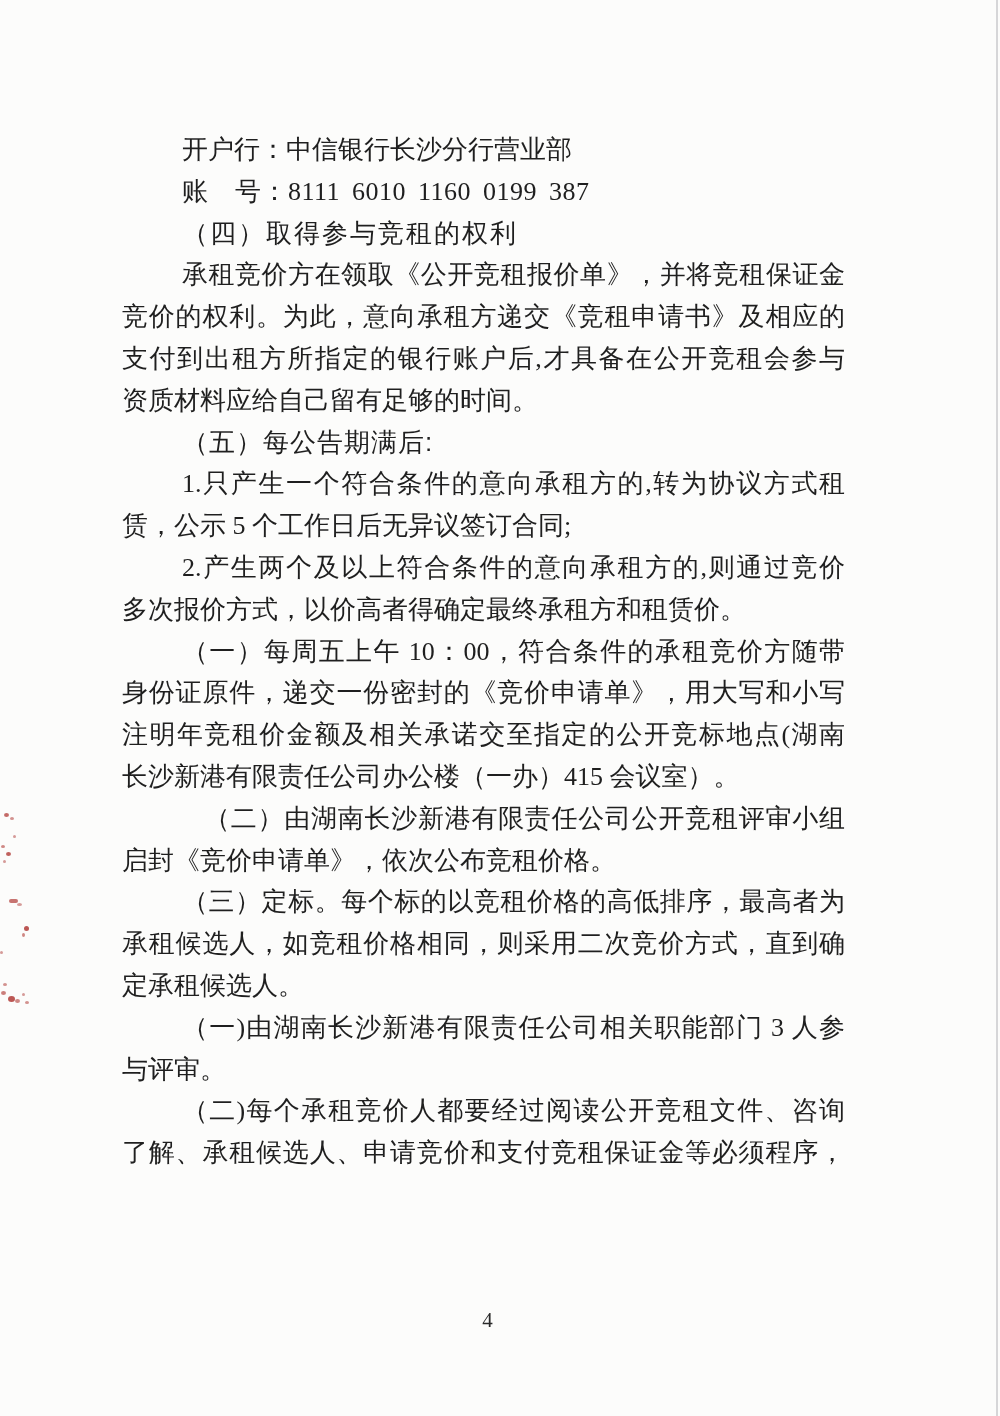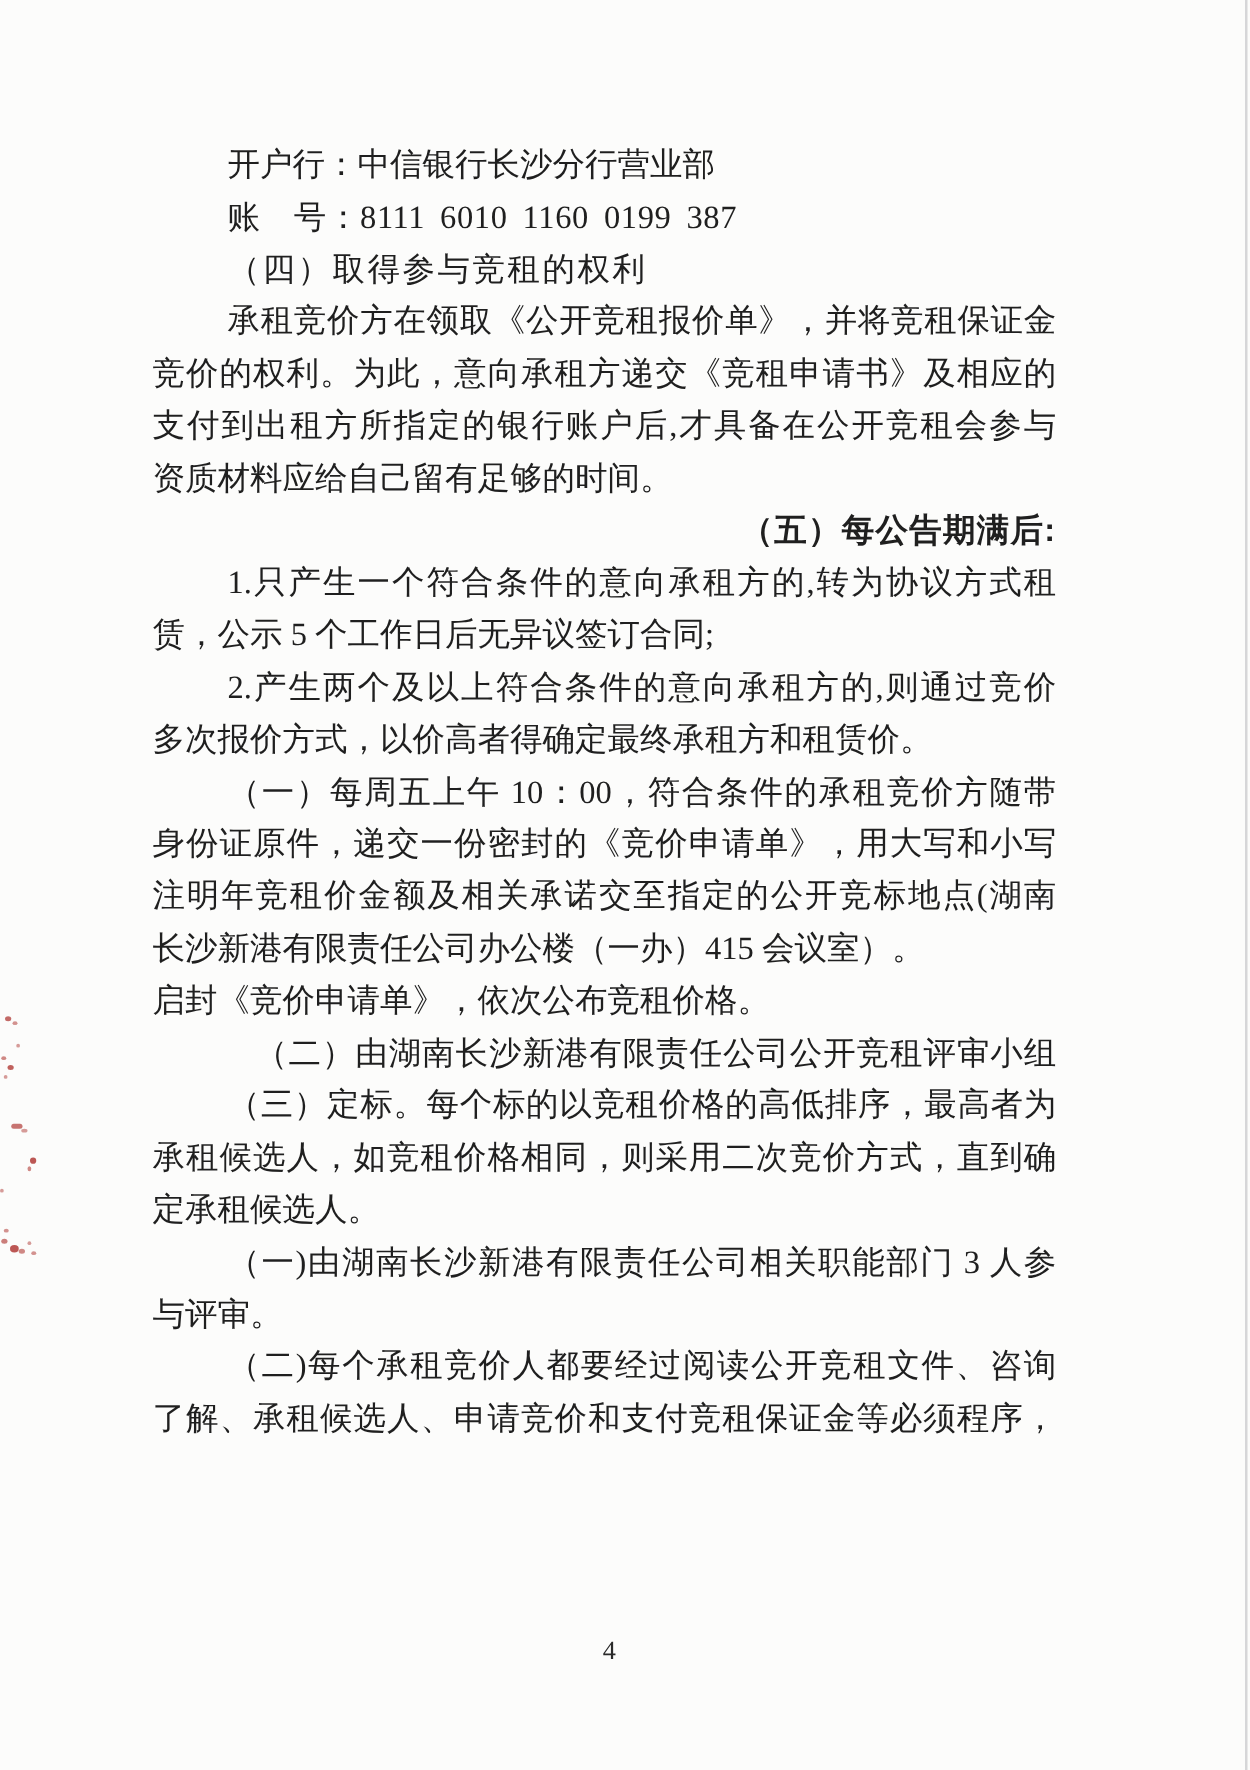--- a/index.html
+++ b/index.html
@@ -9,42 +9,41 @@
     height: 1416px;
     margin: 0 auto;
     background: #fcfcfb;
     overflow: hidden;
     color: #1f1f1f;
     font-family: "Liberation Serif", "DejaVu Serif", serif;
   }
   .content {
     position: absolute;
     left: 122px;
-    top: 111px;
+    top: 129px;
     width: 723px;
   }
   .ln {
     height: 41.8px;
     line-height: 41.8px;
     font-size: 26px;
     text-align: left;
     overflow: hidden;
   }
   .ln.full {
     text-align: justify;
     text-align-last: justify;
     text-justify: inter-character;
   }
   .ln.ind    { padding-left: 60px; }
   .ln.ind-lg { padding-left: 82px; }
   .ln.head {
     font-family: "Liberation Sans", "DejaVu Sans", sans-serif;
-    font-weight: 700;
+    font-weight: 400;
     letter-spacing: 1px;
-    text-align: right;
   }
   .ln.head-serif {
     font-weight: 400;
     letter-spacing: 2px;
   }
   .ln.acct { word-spacing: 5px; letter-spacing: 0.5px; }
   .pagenum {
     position: absolute;
     left: 0;
     top: 1308px;
@@ -82,22 +81,22 @@
     <div class="ln">资质材料应给自己留有足够的时间。</div>
     <div class="ln ind head">（五）每公告期满后:</div>
     <div class="ln ind full">1.只产生一个符合条件的意向承租方的,转为协议方式租</div>
     <div class="ln">赁，公示 5 个工作日后无异议签订合同;</div>
     <div class="ln ind full">2.产生两个及以上符合条件的意向承租方的,则通过竞价</div>
     <div class="ln">多次报价方式，以价高者得确定最终承租方和租赁价。</div>
     <div class="ln ind full">（一）每周五上午 10：00，符合条件的承租竞价方随带</div>
     <div class="ln full">身份证原件，递交一份密封的《竞价申请单》，用大写和小写</div>
     <div class="ln full">注明年竞租价金额及相关承诺交至指定的公开竞标地点(湖南</div>
     <div class="ln">长沙新港有限责任公司办公楼（一办）415 会议室）。</div>
+    <div class="ln ind-lg full">（二）由湖南长沙新港有限责任公司公开竞租评审小组</div>
     <div class="ln">启封《竞价申请单》，依次公布竞租价格。</div>
-    <div class="ln ind-lg full">（二）由湖南长沙新港有限责任公司公开竞租评审小组</div>
     <div class="ln ind full">（三）定标。每个标的以竞租价格的高低排序，最高者为</div>
     <div class="ln full">承租候选人，如竞租价格相同，则采用二次竞价方式，直到确</div>
     <div class="ln">定承租候选人。</div>
     <div class="ln ind full">（一)由湖南长沙新港有限责任公司相关职能部门 3 人参</div>
     <div class="ln">与评审。</div>
     <div class="ln ind full">（二)每个承租竞价人都要经过阅读公开竞租文件、咨询</div>
     <div class="ln full">了解、承租候选人、申请竞价和支付竞租保证金等必须程序，所</div>
   </div>
 
   <div class="pagenum">4</div>

